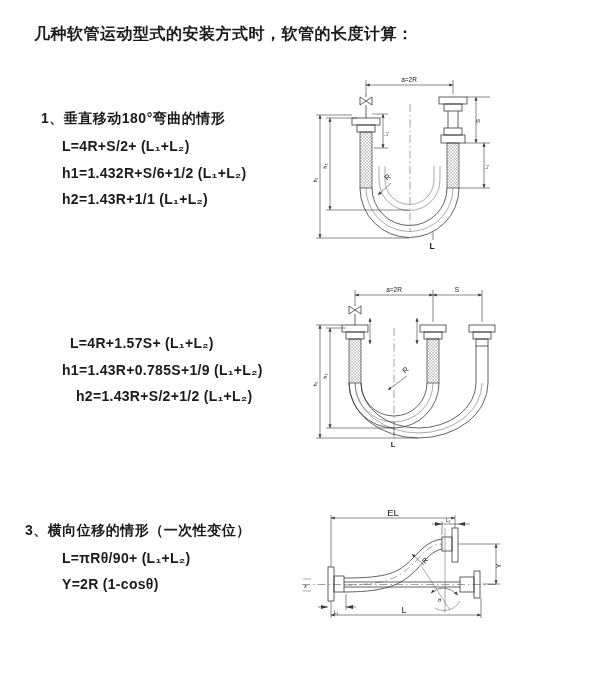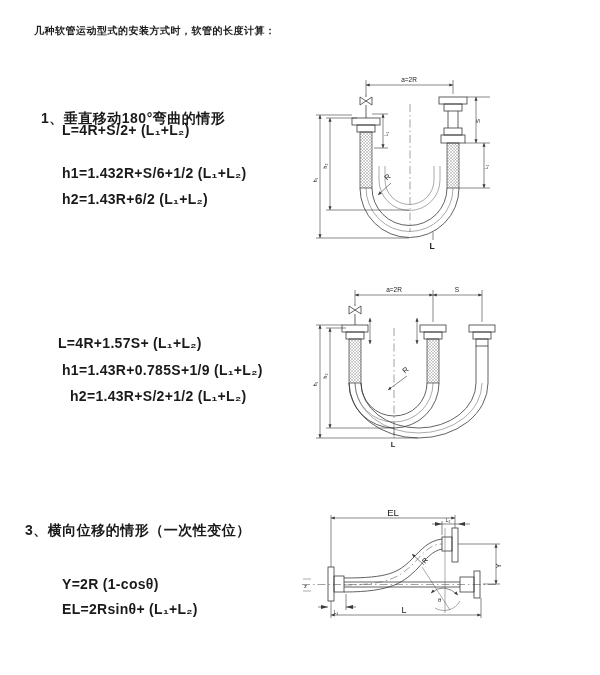--- a/index.html
+++ b/index.html
@@ -1,19 +1,19 @@
 <!DOCTYPE html>
 <html><head>
 <meta charset="utf-8">
 <style>
   html,body{margin:0;padding:0;background:#fff;}
   .page{position:relative;width:600px;height:675px;background:#ffffff;overflow:hidden;
         font-family:"Liberation Sans","DejaVu Sans",sans-serif;color:#1a1a1a;
         outline:1px solid #e3e3e3;}
-  .title{position:absolute;left:34px;top:24px;font-size:10px;font-weight:700;letter-spacing:.5px;white-space:nowrap;}
+  .title{position:absolute;left:34px;top:24px;font-size:16px;font-weight:700;letter-spacing:.5px;white-space:nowrap;}
   .heading{position:absolute;font-size:14px;font-weight:700;letter-spacing:.5px;white-space:nowrap;}
   .formula{position:absolute;font-size:14px;font-weight:600;letter-spacing:.3px;white-space:nowrap;}
   svg{position:absolute;overflow:visible;}
   svg text{font-family:"Liberation Sans","DejaVu Sans",sans-serif;fill:#222;stroke:none;}
   .ln{stroke:#3a3a3a;fill:none;stroke-width:.8;}
   .thin{stroke:#555;fill:none;stroke-width:.5;}
   .dim{stroke:#3a3a3a;fill:none;stroke-width:.6;}
   .cl{stroke:#555;fill:none;stroke-width:.55;stroke-dasharray:8 3 1.5 3;}
   .braid{fill:url(#braidpat);stroke:#3a3a3a;stroke-width:.7;}
   .arrfill{fill:#3a3a3a;stroke:none;}
@@ -30,31 +30,31 @@
       </marker>
       <pattern id="braidpat" width="3" height="3" patternUnits="userSpaceOnUse">
         <path d="M0,3 L3,0 M0,0 L3,3" stroke="#777" stroke-width="0.35"></path>
       </pattern>
     </defs>
   </svg>
 
   <div class="title">几种软管运动型式的安装方式时，软管的长度计算：</div>
 
   <div class="heading" style="left:41px;top:110px">1、垂直移动180°弯曲的情形</div>
-  <div class="formula" style="left:62px;top:122px">L=4R+S/2+ (L₁+L₂)</div>
+  <div class="formula" style="left:62px;top:138px">L=4R+S/2+ (L₁+L₂)</div>
   <div class="formula" style="left:62px;top:165px">h1=1.432R+S/6+1/2 (L₁+L₂)</div>
-  <div class="formula" style="left:62px;top:191px">h2=1.43R+6/2 (L₁+L₂)</div>
-
-  <div class="formula" style="left:58px;top:335px">L=4R+1.57S+ (L₁+L₂)</div>
+  <div class="formula" style="left:62px;top:191px">h2=1.43R+1/1 (L₁+L₂)</div>
+
+  <div class="formula" style="left:70px;top:335px">L=4R+1.57S+ (L₁+L₂)</div>
   <div class="formula" style="left:62px;top:362px">h1=1.43R+0.785S+1/9 (L₁+L₂)</div>
-  <div class="formula" style="left:70px;top:388px">h2=1.43R+S/2+1/2 (L₁+L₂)</div>
+  <div class="formula" style="left:76px;top:388px">h2=1.43R+S/2+1/2 (L₁+L₂)</div>
 
   <div class="heading" style="left:25px;top:522px">3、横向位移的情形（一次性变位）</div>
+  <div class="formula" style="left:62px;top:550px">L=πRθ/90+ (L₁+L₂)</div>
   <div class="formula" style="left:62px;top:576px">Y=2R (1-cosθ)</div>
-  <div class="formula" style="left:62px;top:601px">EL=2Rsinθ+ (L₁+L₂)</div>
 
   <svg style="left:310px;top:68px" width="280" height="190" viewBox="0 0 280 190">
 
     <line class="cl" x1="100" y1="36" x2="100" y2="164"></line>
 
     <g class="dim">
       <line x1="56" y1="12" x2="56" y2="26"></line>
       <line x1="143" y1="12" x2="143" y2="26"></line>
       <line x1="56" y1="17" x2="143" y2="17" marker-start="url(#arr)" marker-end="url(#arr)"></line>
     </g>

